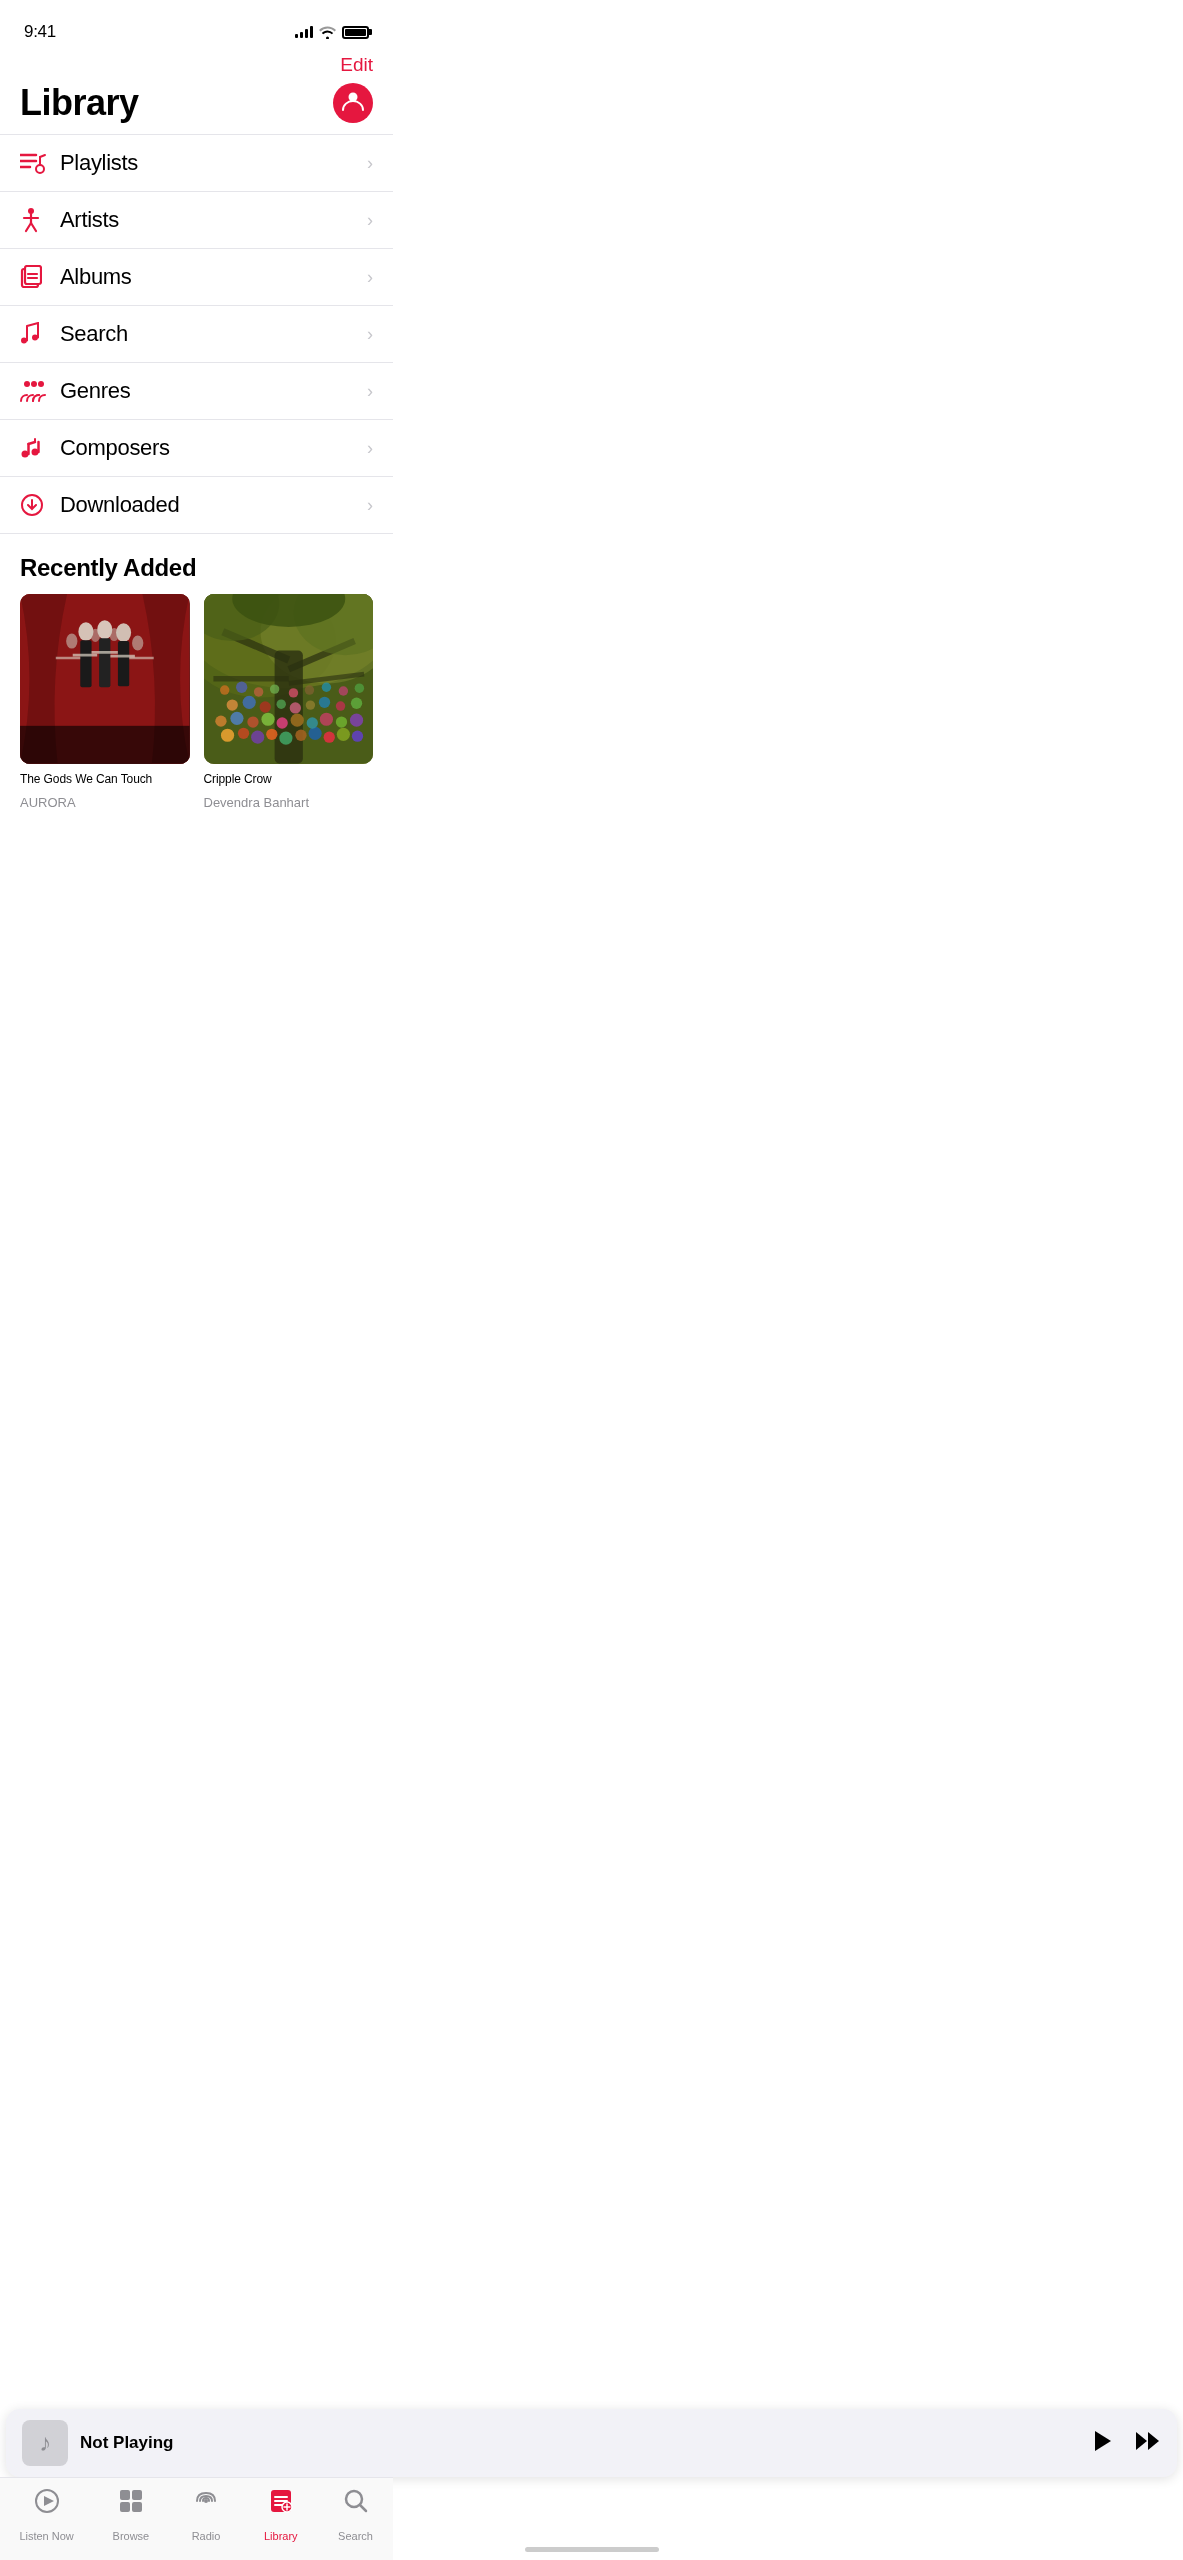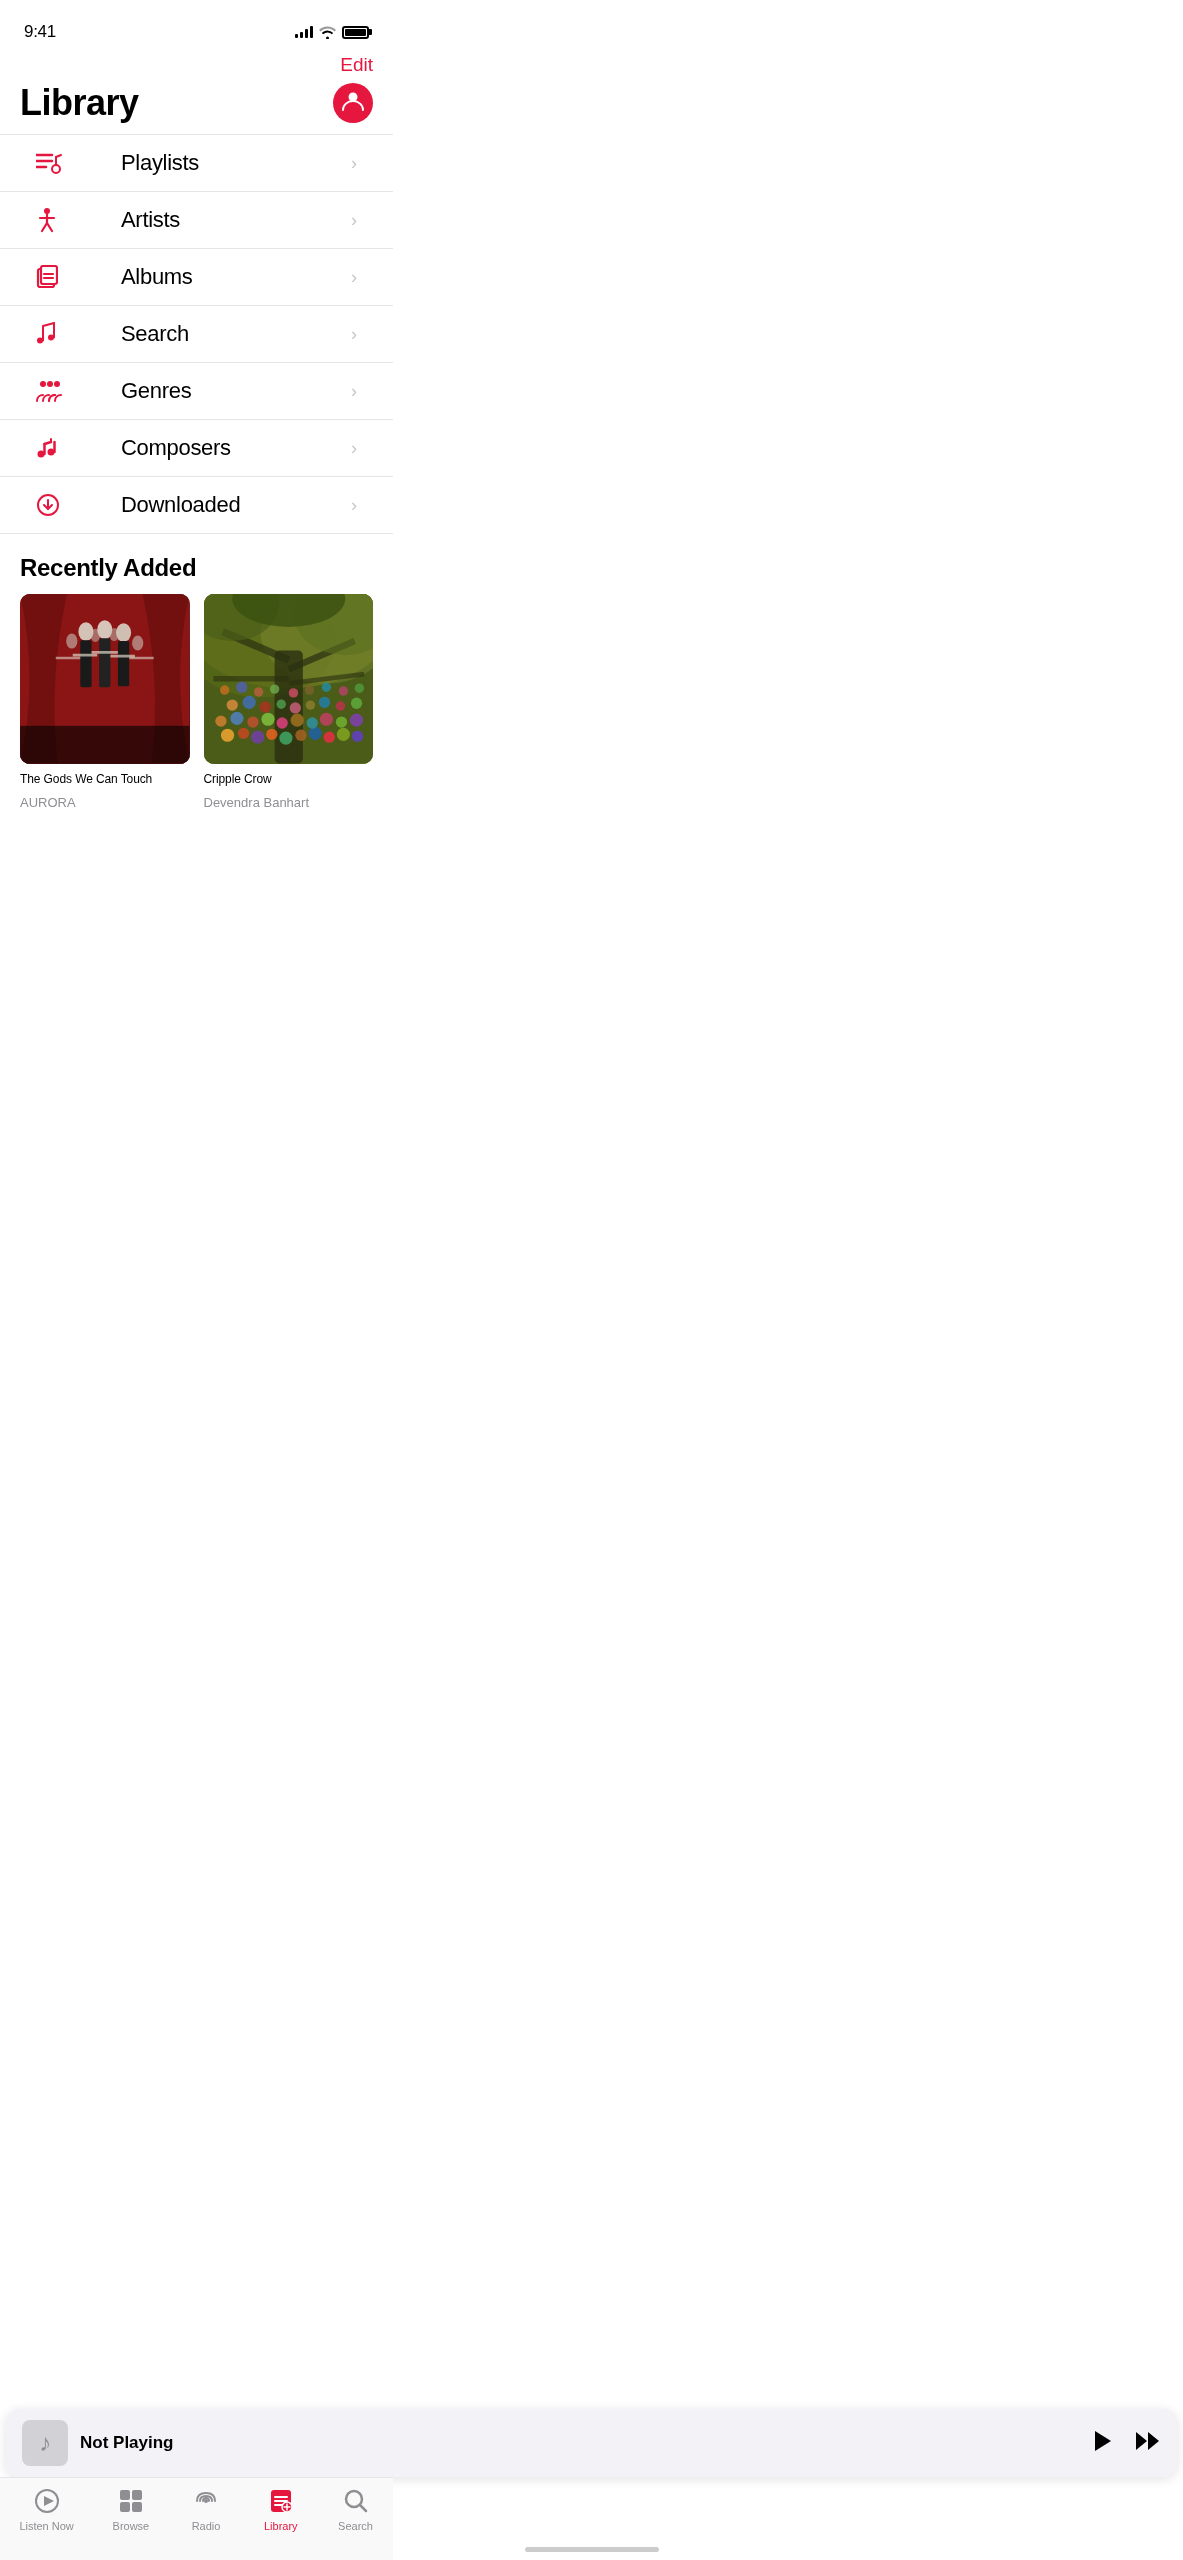--- a/index.html
+++ b/index.html
@@ -121,27 +121,26 @@
     }
 
     
     .library-list {
       border-top: 1px solid #e5e5ea;
     }
 
     .library-item {
       display: flex;
       align-items: center;
-      padding: 0 36px;
+      padding: 0 20px;
       height: 57px;
       border-bottom: 1px solid #e5e5ea;
       cursor: pointer;
       text-decoration: none;
       background: #fff;
-      gap: 45px;
     }
 
     .library-item-icon {
       width: 40px;
       display: flex;
       align-items: center;
       justify-content: flex-start;
       color: #e5173f;
       font-size: 22px;
       flex-shrink: 0;
@@ -316,21 +315,21 @@
       display: flex;
       align-items: flex-start;
       justify-content: space-around;
       padding-top: 10px;
     }
 
     .tab-item {
       display: flex;
       flex-direction: column;
       align-items: center;
-      gap: 6px;
+      gap: 16px;
       cursor: pointer;
       background: none;
       border: none;
       padding: 0 12px;
       min-width: 60px;
     }
 
     .tab-label {
       font-size: 11px;
       color: #8e8e93;

